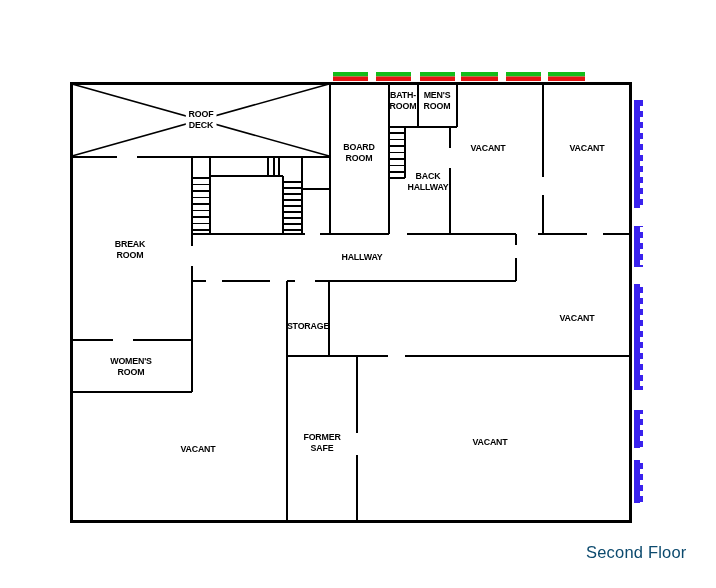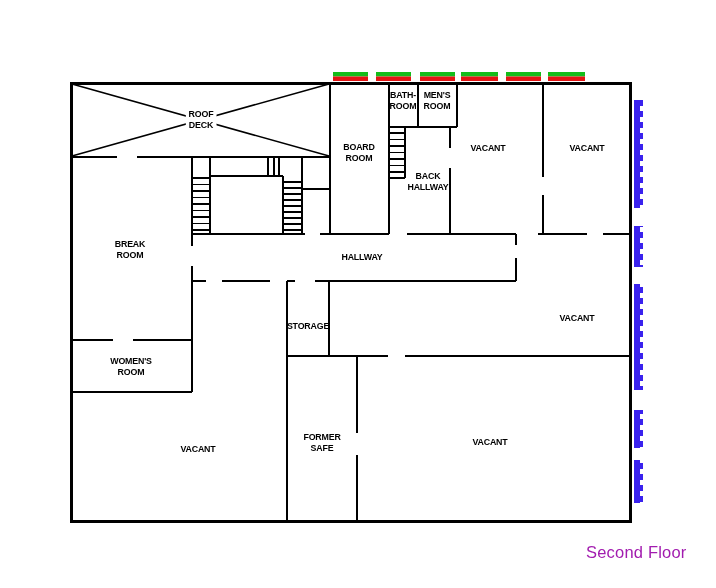--- a/index.html
+++ b/index.html
@@ -25,21 +25,21 @@
   .room-label.boxed{
     background:#ffffff;
     padding:0 3px;
   }
   .caption{
     position:absolute;
     left:586px;
     top:543px;
     font-size:16.5px;
     font-weight:400;
-    color:#a21caf;
+    color:#0c4a6e;
     letter-spacing:0.2px;
     white-space:nowrap;
   }
 </style>
 </head>
 <body>
 
 <div class="stage">
 
   <svg class="plan" width="716" height="588" viewBox="0 0 716 588">

